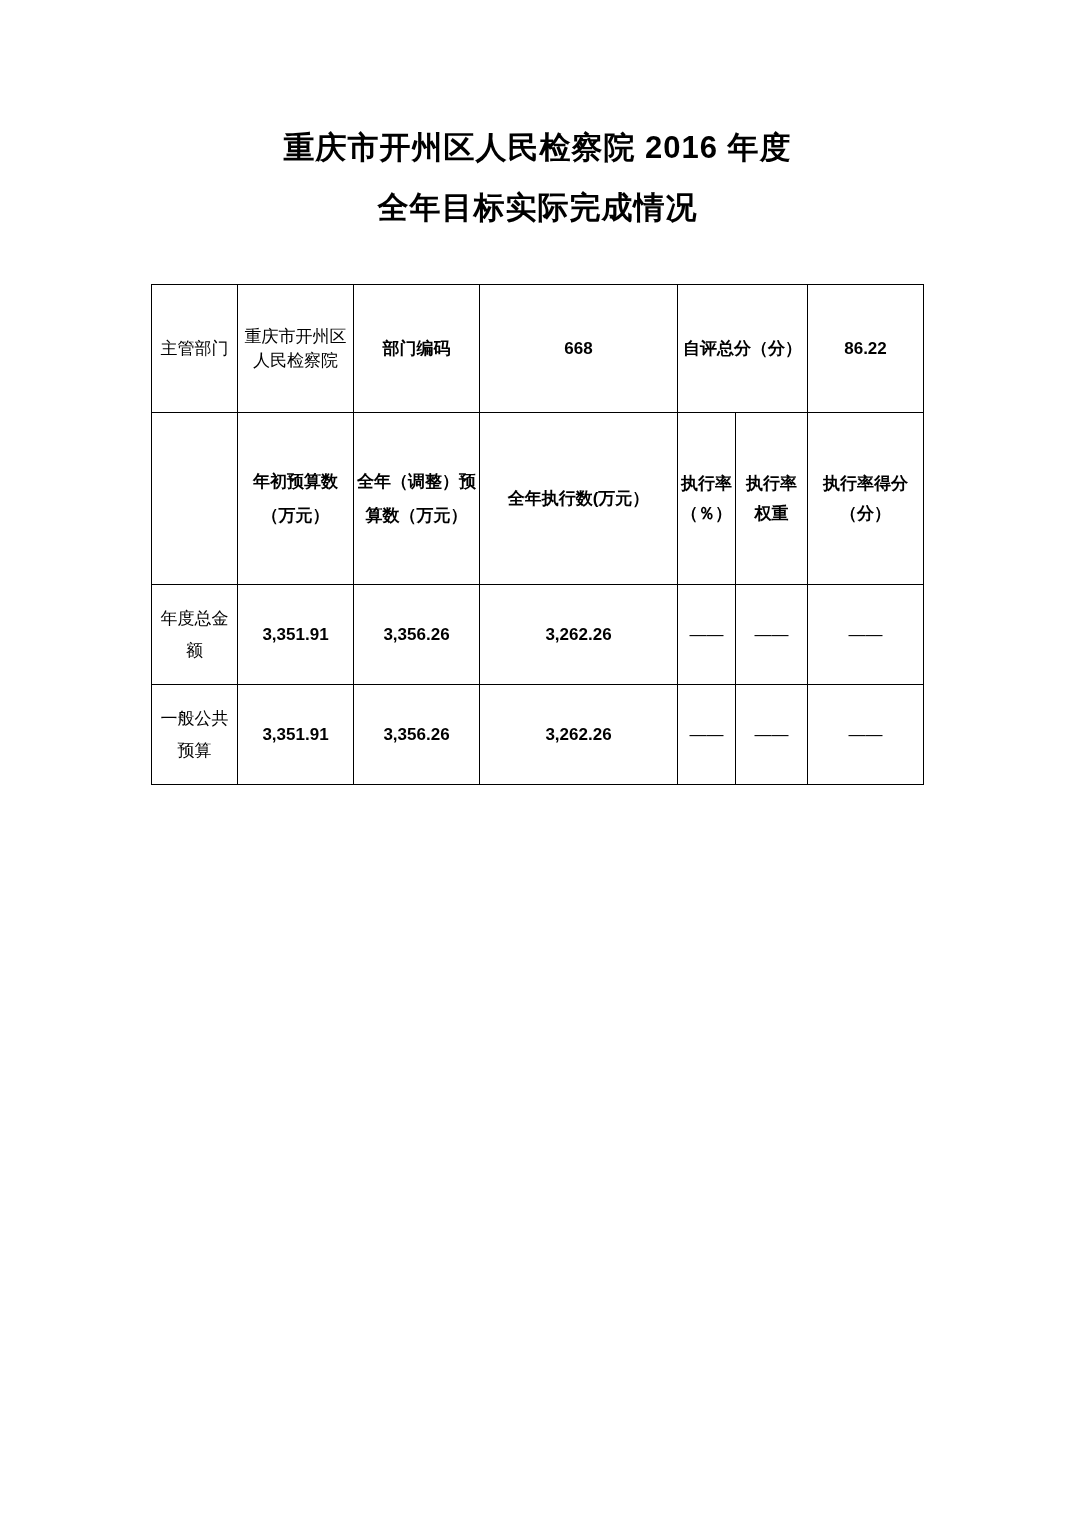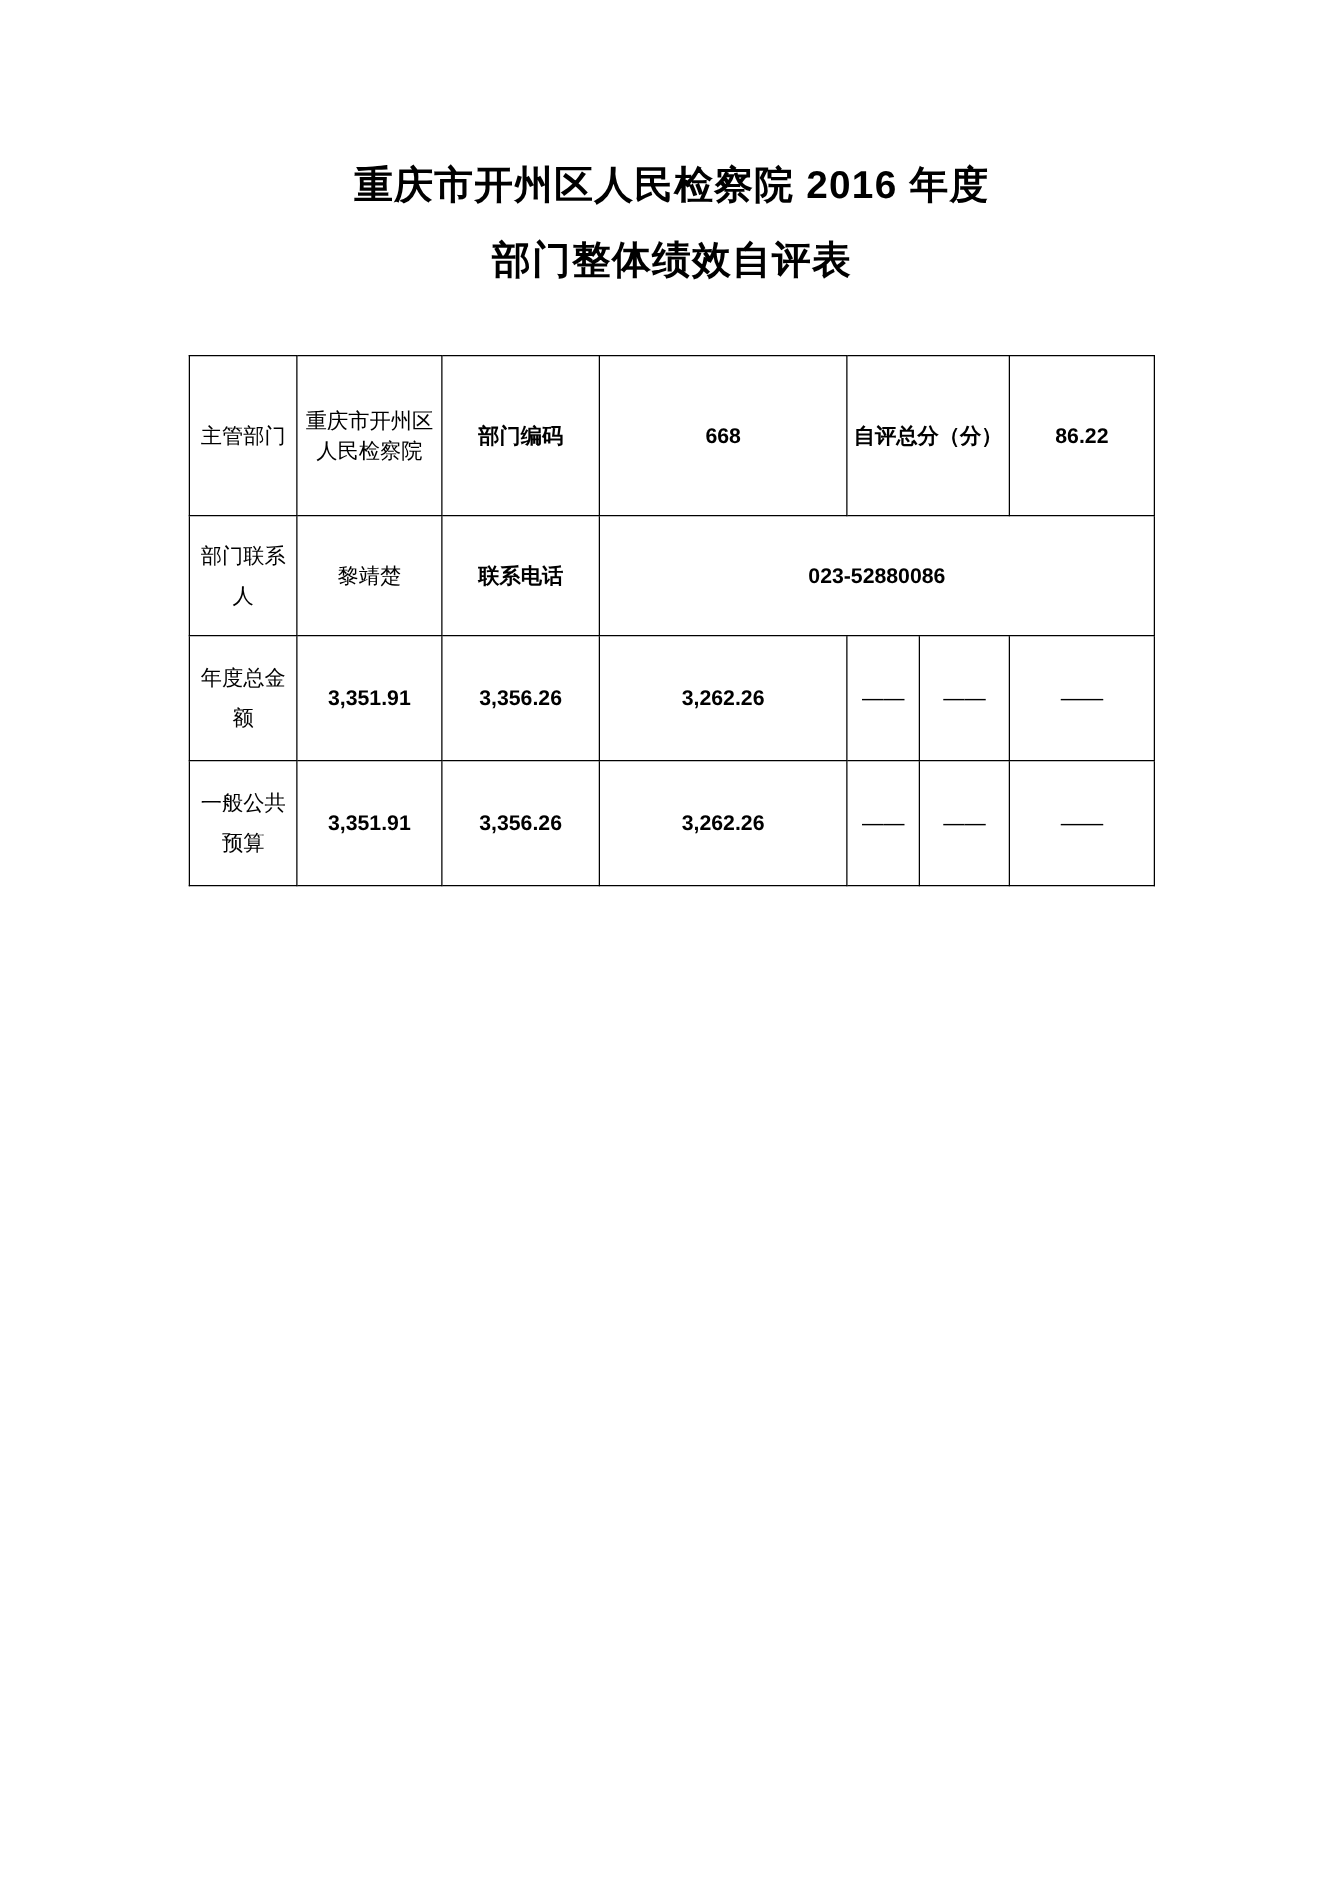--- a/index.html
+++ b/index.html
@@ -86,21 +86,21 @@
   .r6 { height: 100px; }
   .r7 { height: 104px; }
 </style>
 </head>
 <body>
 
 <div class="page">
 
   <div class="title-block">
     <div class="title-line">重庆市开州区人民检察院 2016 年度</div>
-    <div class="title-line">部门整体绩效自评表</div>
+    <div class="title-line">全年目标实际完成情况</div>
   </div>
 
   <table class="main">
     <colgroup>
       <col style="width:86px">
       <col style="width:116px">
       <col style="width:126px">
       <col style="width:198px">
       <col style="width:58px">
       <col style="width:72px">
@@ -109,27 +109,30 @@
     <tbody>
       <tr class="r1">
         <td class="label">主管部门</td>
         <td class="small-serif">重庆市开州区人民检察院</td>
         <td class="headcell">部门编码</td>
         <td class="num">668</td>
         <td class="headcell-narrow" colspan="2">自评总分（分）</td>
         <td class="num">86.22</td>
       </tr>
 
-      <tr class="r2">
-        <td class="label">部门联系人</td>
-        <td class="small-serif">黎靖楚</td>
-        <td class="headcell">联系电话</td>
-        <td class="num" colspan="4">023-52880086</td>
+
+      <tr class="r3">
+        <td></td>
+        <td class="headcell">年初预算数（万元）</td>
+        <td class="headcell">全年（调整）预算数（万元）</td>
+        <td class="headcell">全年执行数(万元）</td>
+        <td class="headcell-narrow">执行率（％）</td>
+        <td class="headcell-narrow">执行率权重</td>
+        <td class="headcell-narrow">执行率得分 （分）</td>
       </tr>
-
 
       <tr class="r4">
         <td class="label">年度总金额</td>
         <td class="num">3,351.91</td>
         <td class="num">3,356.26</td>
         <td class="num">3,262.26</td>
         <td class="dash">——</td>
         <td class="dash">——</td>
         <td class="dash">——</td>
       </tr>

